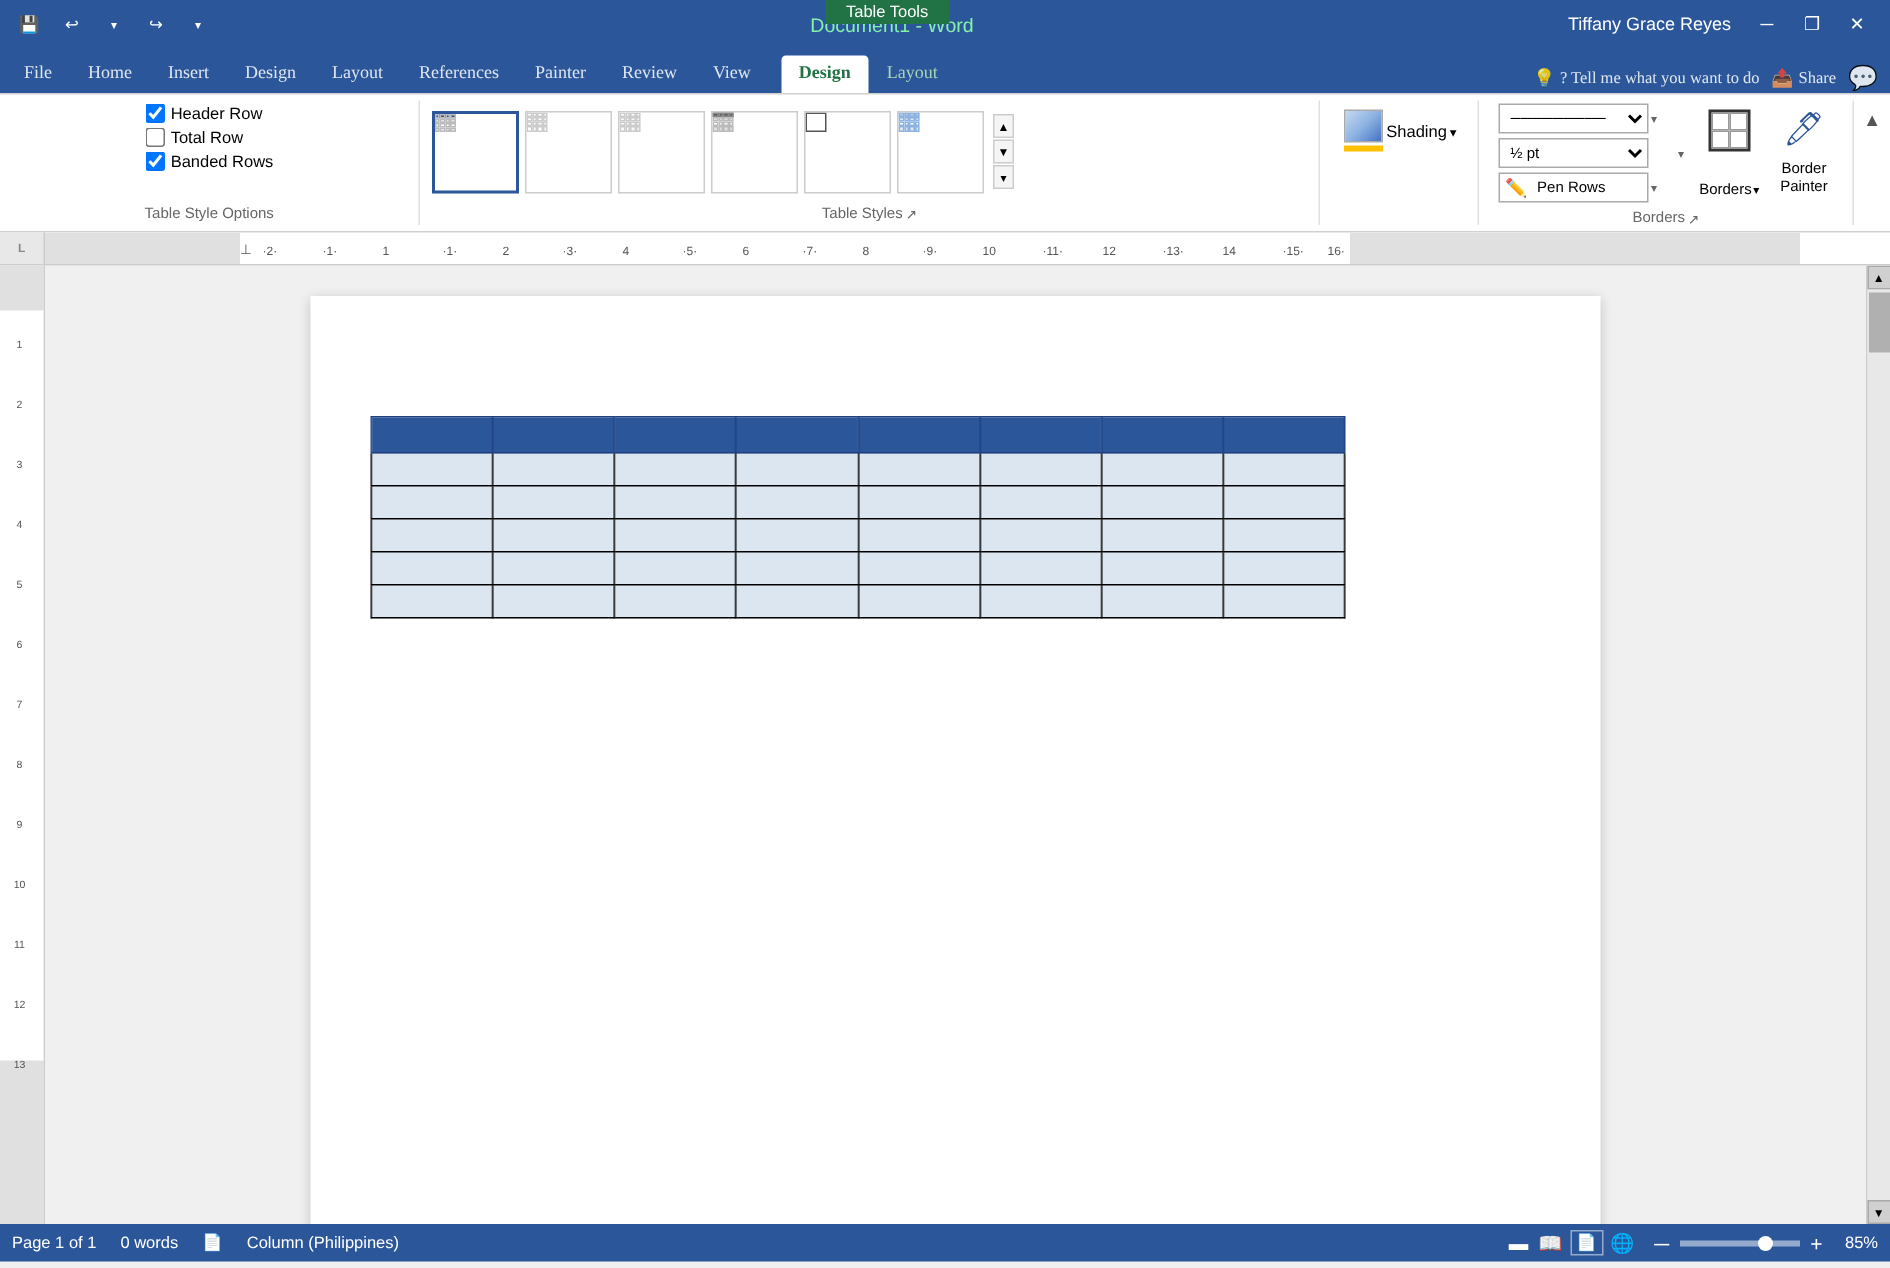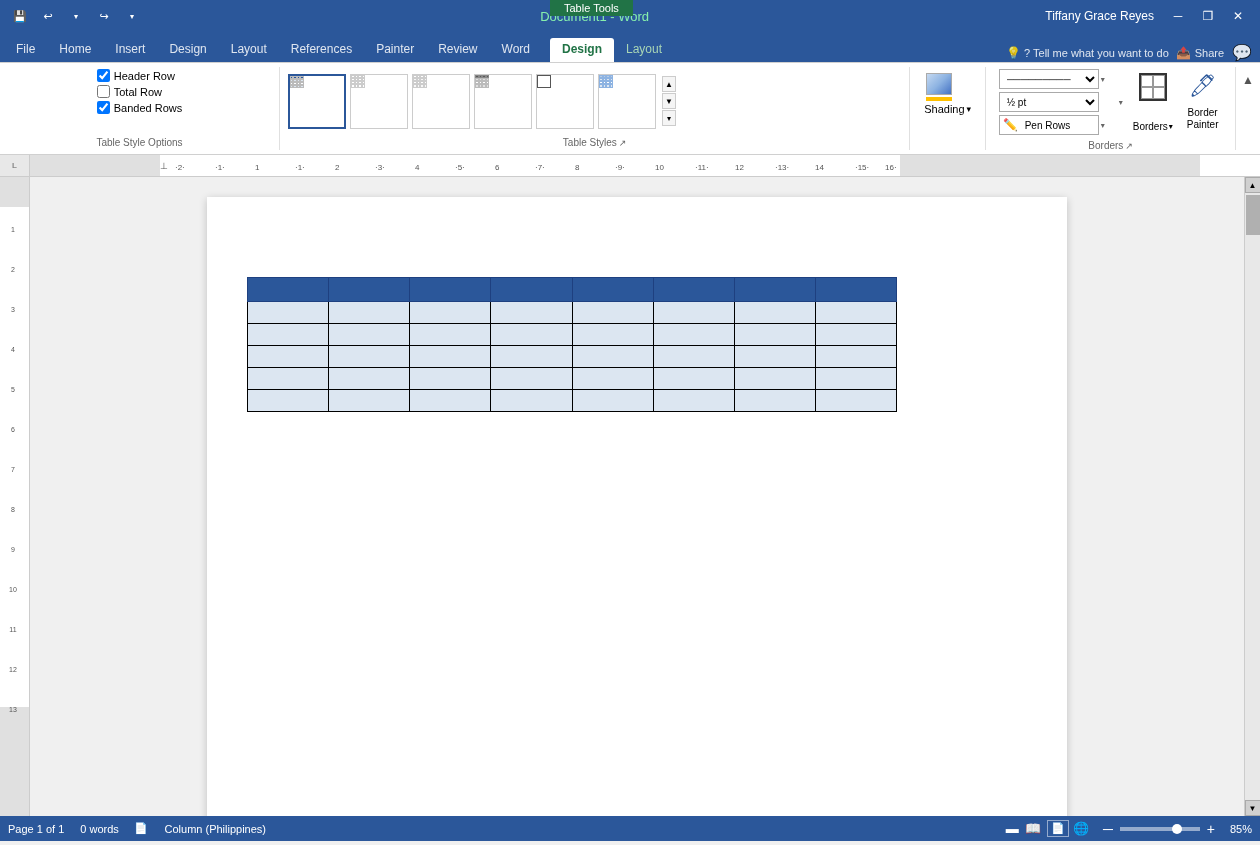--- a/index.html
+++ b/index.html
@@ -23,20 +23,21 @@
     .ribbon {
       background: #fff;
       border-bottom: 1px solid #d0d0d0;
     }
     .ribbon-tabs {
       height: 30px;
       background: #2b579a;
       display: flex;
       align-items: flex-end;
       padding-left: 4px;
+      font-family: Liberation Serif, serif;
     }
     .ribbon-tab {
       padding: 4px 12px 6px 12px;
       color: rgba(255,255,255,0.85);
       cursor: pointer;
       font-size: 12px;
       border-radius: 3px 3px 0 0;
     }
     .ribbon-tab.active { background: white; color: #2b579a; font-weight: 600; }
     .ribbon-tab.context { color: #a8d5b5; }
@@ -87,21 +88,20 @@
       overflow: hidden;
     }
     .style-item.selected { border: 2px solid #2b579a; }
 
     .gallery-scroll { display: flex; flex-direction: column; gap: 1px; margin-left: 2px; }
     .gallery-scroll-btn { width: 14px; height: 16px; display: flex; align-items: center; justify-content: center; cursor: pointer; border: 1px solid #ccc; background: #f5f5f5; font-size: 8px; }
 
     
     .ribbon-btn-large {
       display: flex;
-      flex-direction: column;
       justify-content: center;
       padding: 4px 6px;
       cursor: pointer;
       border-radius: 2px;
       min-width: 40px;
     }
     .border-line-select {
       width: 80px;
       height: 20px;
       border: 1px solid #aaa;
@@ -267,21 +267,21 @@
 <div class="ribbon">
   <div class="ribbon-tabs" style="position:relative;">
     <div class="ribbon-tab">File</div>
     <div class="ribbon-tab">Home</div>
     <div class="ribbon-tab">Insert</div>
     <div class="ribbon-tab">Design</div>
     <div class="ribbon-tab">Layout</div>
     <div class="ribbon-tab">References</div>
     <div class="ribbon-tab">Painter</div>
     <div class="ribbon-tab">Review</div>
-    <div class="ribbon-tab">Word</div>
+    <div class="ribbon-tab">View</div>
     <div style="display:flex; align-items:flex-end; margin-left:8px;">
       <div class="ribbon-tab context active">Design</div>
       <div class="ribbon-tab context">Layout</div>
     </div>
     <div style="margin-left:auto; display:flex; align-items:center; padding: 0 8px; gap: 8px;">
       <div style="color:rgba(255,255,255,0.85); font-size:11px; display:flex; align-items:center; gap:3px; cursor:pointer;">
         <span style="font-size:12px;">💡</span>
         <span>? Tell me what you want to do</span>
       </div>
       <div style="color:rgba(255,255,255,0.85); font-size:11px; cursor:pointer; display:flex; align-items:center; gap:3px;">

